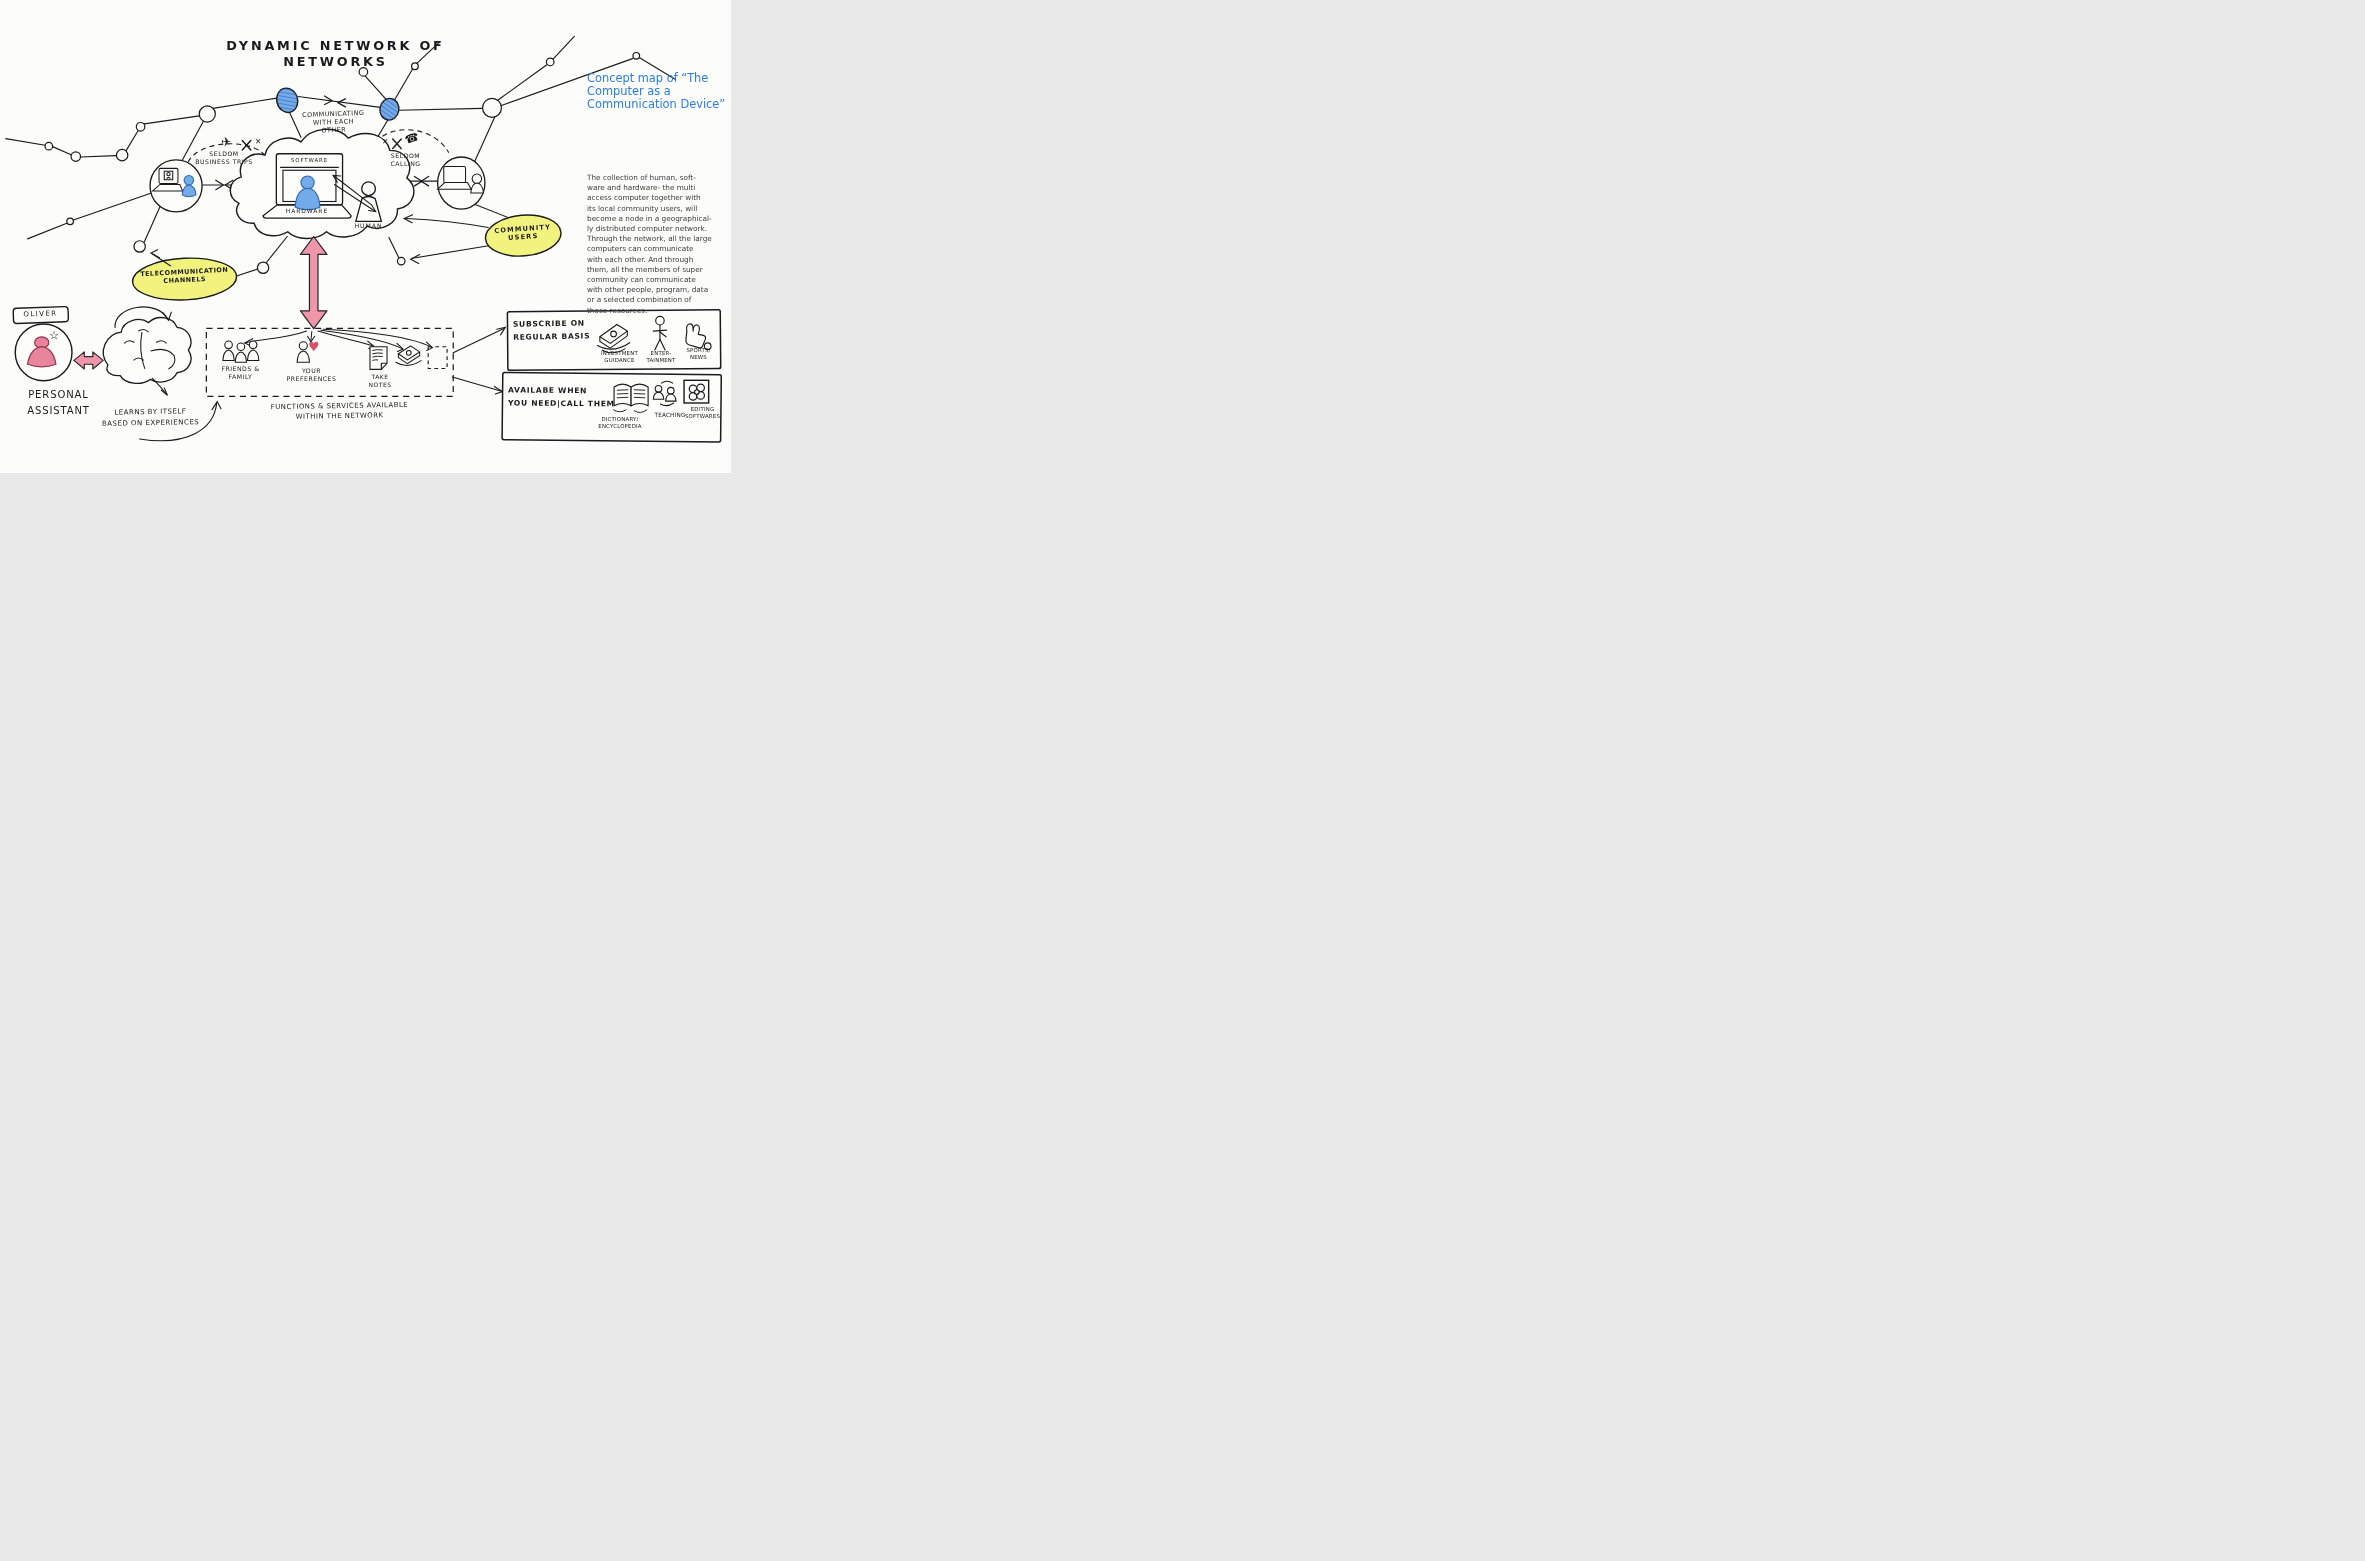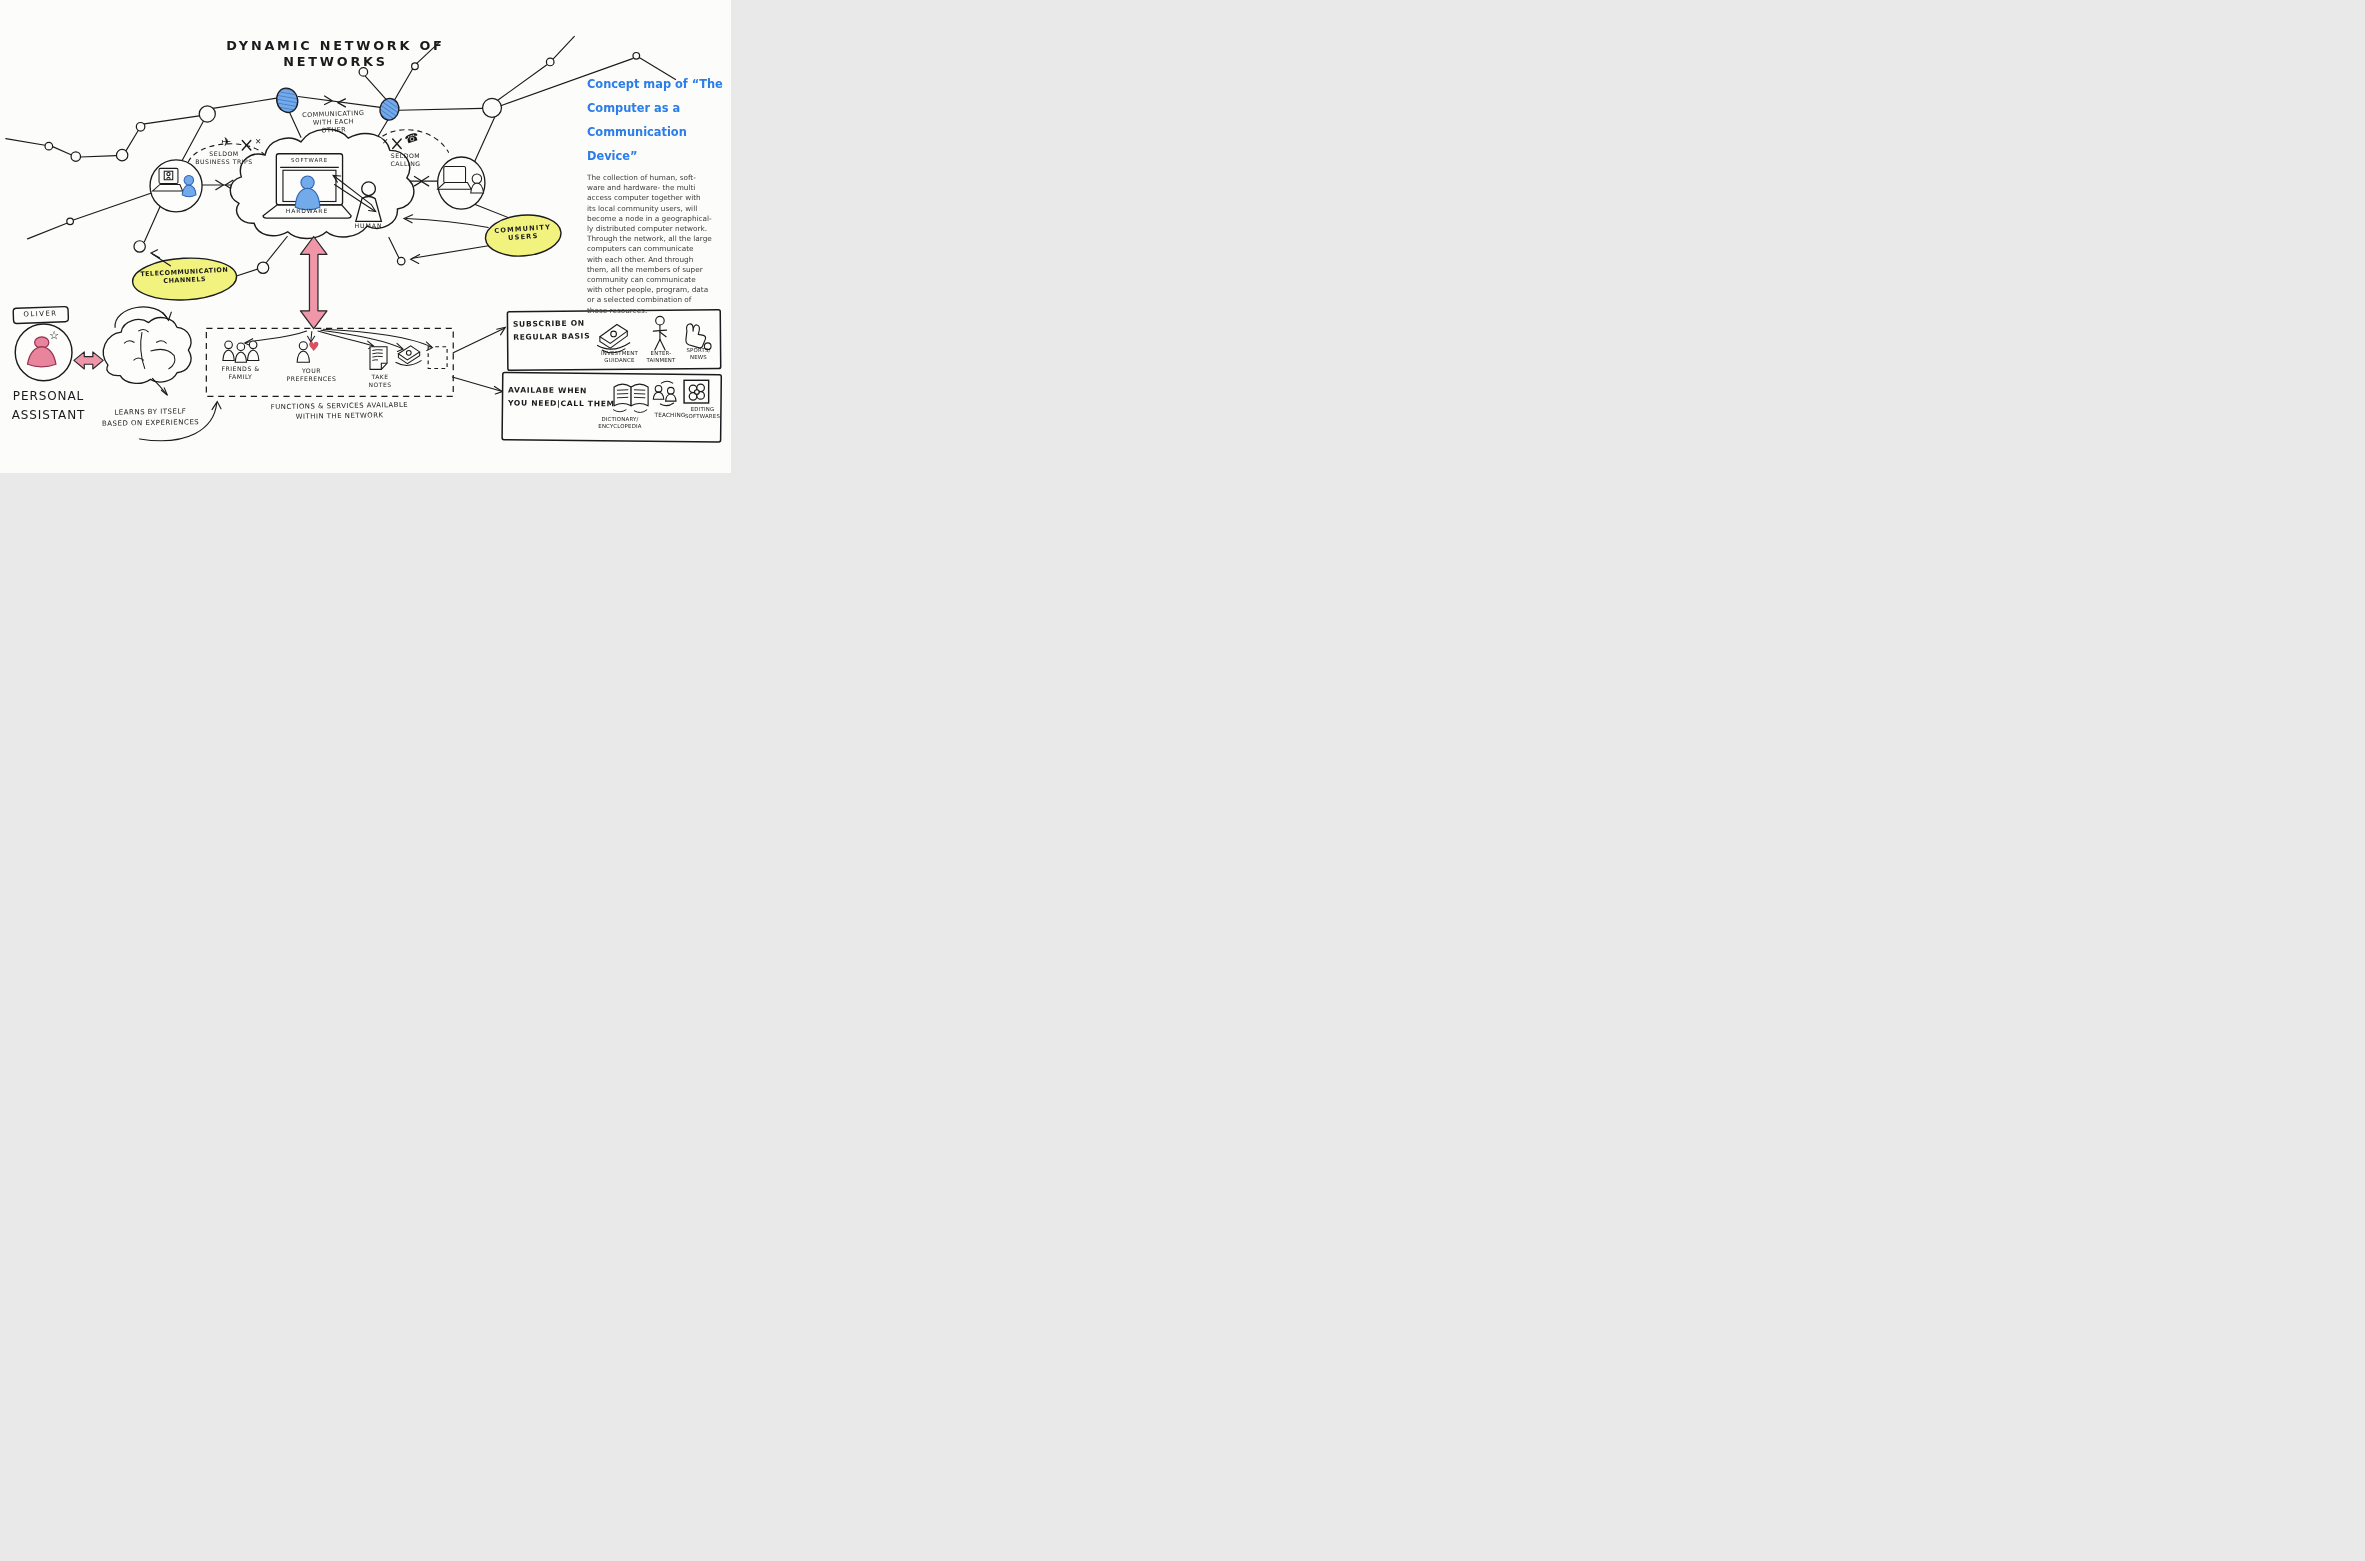--- a/index.html
+++ b/index.html
@@ -6,22 +6,22 @@
   .stage{position:relative;width:731px;height:473px;background:#fcfcfb;overflow:hidden;
          font-family:"DejaVu Sans",sans-serif;color:#1d1d1f;}
   svg.draw{position:absolute;left:0;top:0;width:100%;height:100%;}
   .lbl{position:absolute;white-space:pre-line;text-align:center;line-height:1.28;
        letter-spacing:0.5px;color:#1b1b1d;}
   .left{text-align:left;}
   .glyph{position:absolute;color:#141414;line-height:1;}
   .title{font-size:12.8px;letter-spacing:2.8px;font-weight:700;}
   .boxtitle{font-weight:700;font-size:7.6px;letter-spacing:0.7px;}
   .yellow-lbl{font-weight:700;}
-  .infohead{position:absolute;white-space:pre-line;font-weight:700;font-size:11.4px;
-            line-height:24px;letter-spacing:0;}
+  .infohead{position:absolute;white-space:pre-line;font-weight:400;font-size:11.4px;
+            line-height:13px;letter-spacing:0;}
   .infobody{position:absolute;white-space:pre-line;font-size:7.3px;line-height:10.2px;
             color:#3c3c3e;letter-spacing:0;}
   .small-cap{font-size:5.4px;letter-spacing:0.2px;}
 </style>
 </head>
 <body>
 
 <div class="stage">
 
 <svg class="draw" viewBox="0 0 1545 1000">
@@ -361,21 +361,21 @@
 <div class="lbl" style="left:347px;top:222px;width:43px;font-size:6.2px;letter-spacing:0.9px;">HUMAN</div>
 
 <div class="lbl yellow-lbl" style="left:138px;top:268px;width:93px;font-size:6.4px;transform:rotate(-3deg);">TELECOMMUNICATION
 CHANNELS</div>
 
 <div class="lbl yellow-lbl" style="left:492px;top:225px;width:62px;font-size:6.6px;letter-spacing:1.2px;transform:rotate(-4deg);">COMMUNITY
 USERS</div>
 
 <div class="lbl" style="left:13.2px;top:310px;width:55px;font-size:7px;letter-spacing:1.4px;transform:rotate(-2deg);">OLIVER</div>
 
-<div class="lbl" style="left:6px;top:387px;width:85px;font-size:12px;letter-spacing:0.9px;line-height:1.55;">PERSONAL
+<div class="lbl" style="left:16px;top:387px;width:85px;font-size:10px;letter-spacing:0.9px;line-height:1.55;">PERSONAL
 ASSISTANT</div>
 
 <div class="lbl" style="left:75px;top:407px;width:151px;font-size:7px;transform:rotate(-1deg);line-height:1.5;">LEARNS BY ITSELF
 BASED ON EXPERIENCES</div>
 
 <div class="lbl" style="left:212px;top:365px;width:57px;font-size:6.2px;">FRIENDS &amp;
 FAMILY</div>
 
 <div class="lbl" style="left:282px;top:367px;width:59px;font-size:6.2px;">YOUR
 PREFERENCES</div>

